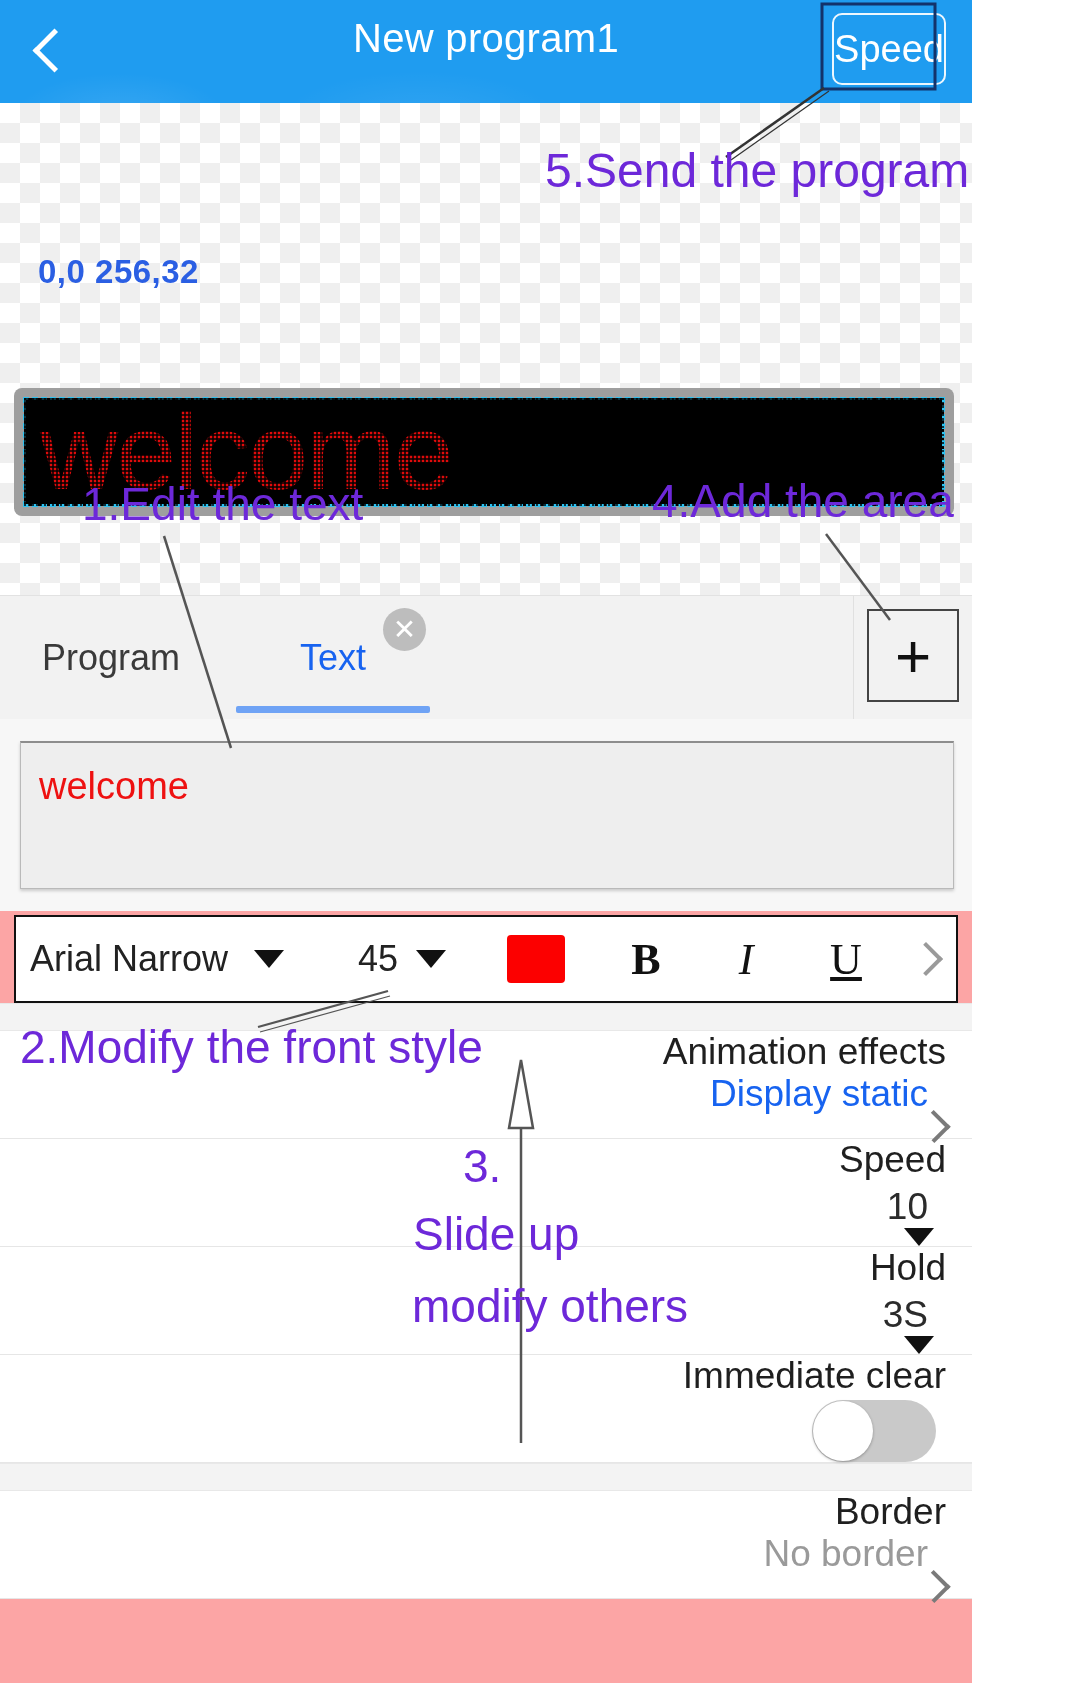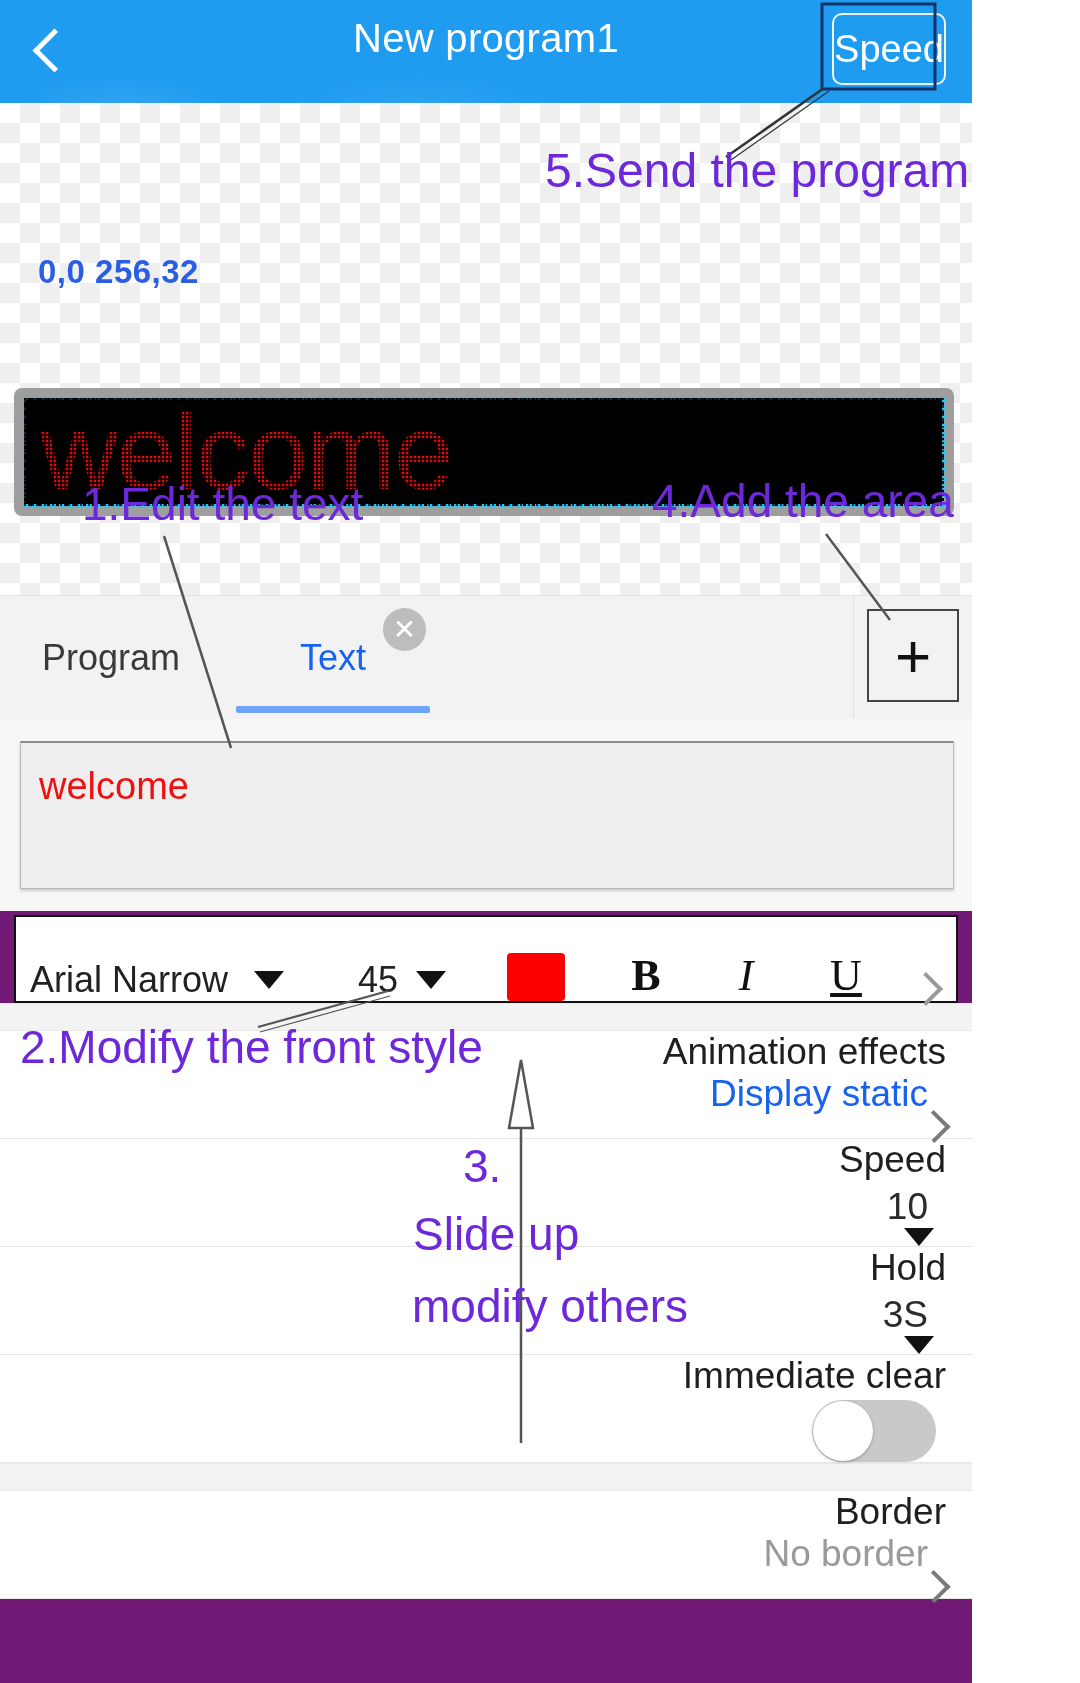--- a/index.html
+++ b/index.html
@@ -12,21 +12,21 @@
     height: 1683px;
     font-family: "Liberation Sans", sans-serif;
     overflow: hidden;
     position: relative;
   }
   #app {
     position: absolute;
     left: 0; top: 0;
     width: 972px;
     height: 1683px;
-    background: #701a75;
+    background: #fca5a5;
     overflow: hidden;
   }
 
   
   .header {
     position: relative;
     height: 103px;
     background: #1f9cf0;
     background-image:
       radial-gradient(ellipse 150px 60px at 120px 115px, rgba(255,255,255,0.10), rgba(255,255,255,0) 70%),
@@ -246,21 +246,21 @@
     font-family: "Liberation Sans", sans-serif;
   }
 
   
   .font-toolbar {
     margin: 4px 14px 0 14px;
     height: 88px;
     border: 2px solid #111;
     background: #ffffff;
     display: flex;
-    align-items: flex-end;
+    align-items: center;
     box-sizing: border-box;
   }
   .ft-cell {
     display: flex;
     align-items: center;
     justify-content: center;
     cursor: pointer;
     position: relative;
   }
   .ft-sep { width: 1px; background: #cfcfcf; margin: 4px 0; }

